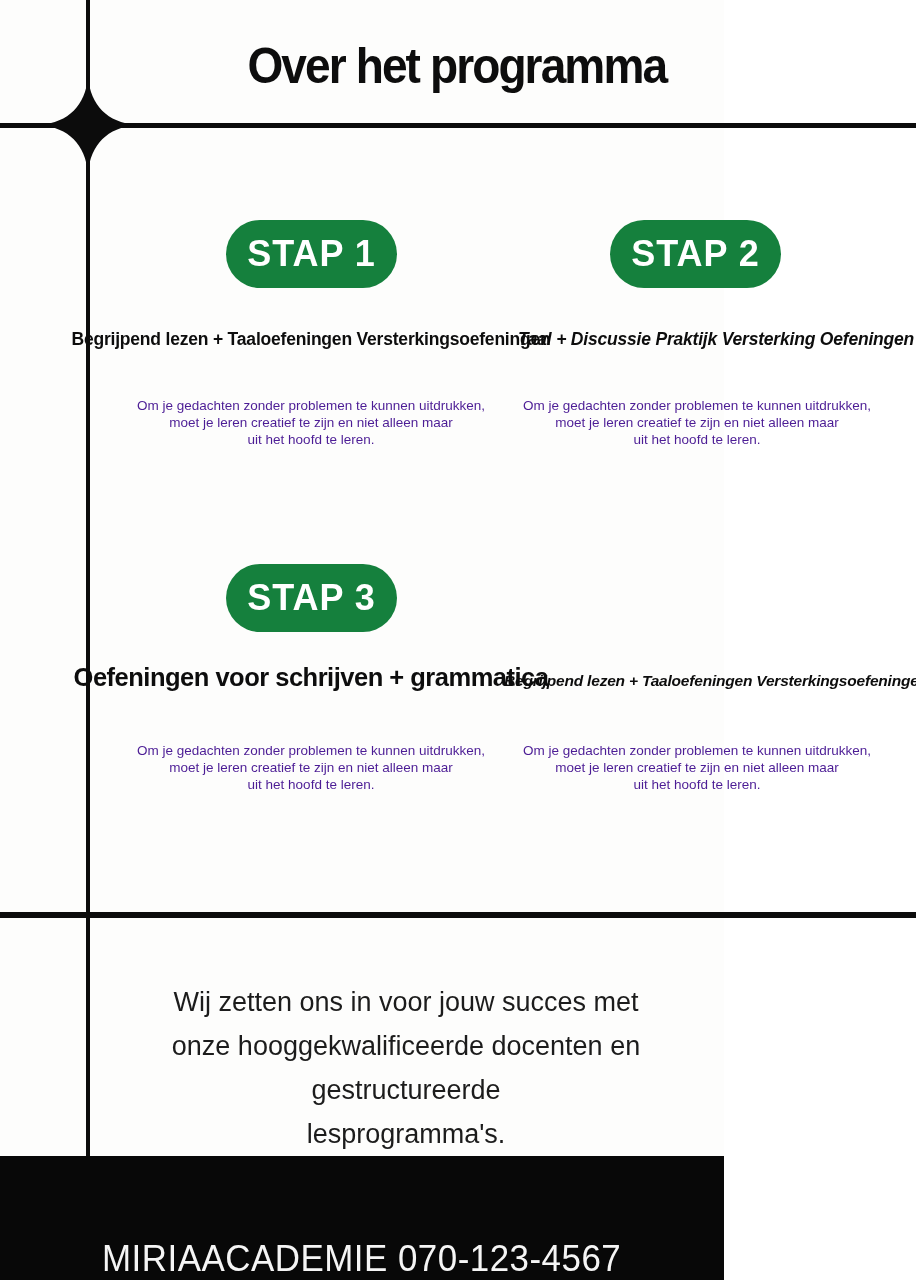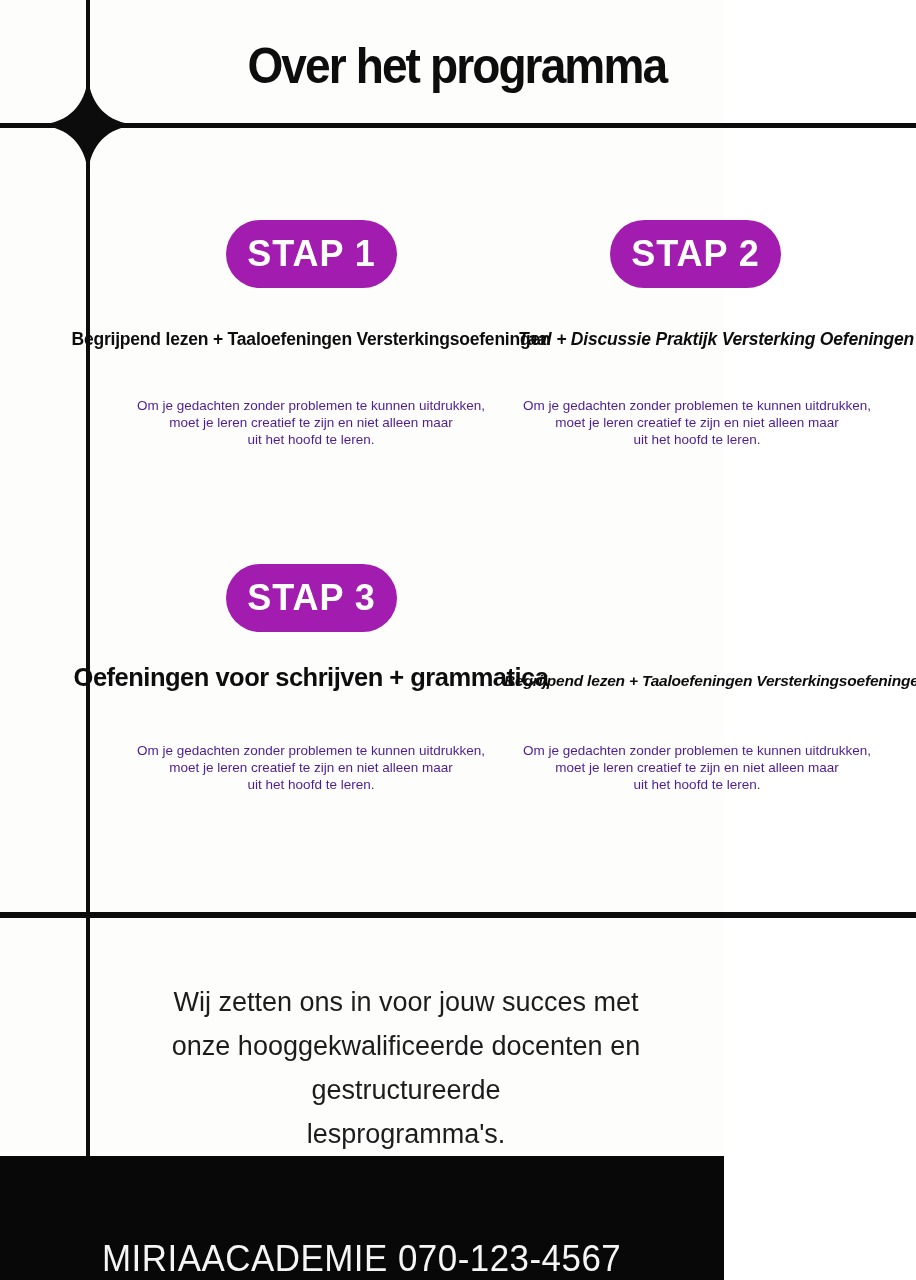--- a/index.html
+++ b/index.html
@@ -25,21 +25,21 @@
   .title{
     position:absolute;top:36px;right:58px;
     font-size:48px;font-weight:bold;letter-spacing:-2px;
     color:#0d0d0d;white-space:nowrap;
     transform:scale(0.96,1.06);transform-origin:right top;
   }
 
   
   .pill{
     position:absolute;width:171px;height:68px;border-radius:34px;
-    background:#a21caf;color:#fff;
+    background:#15803d;color:#fff;
     display:flex;align-items:center;justify-content:center;
     font-size:36px;font-weight:bold;letter-spacing:1px;
   }
   .pill.c1{left:226px;} .pill.c2{left:610px;}
   .pill.r1{top:220px;}  .pill.r2{top:564px;}
 
   
   .headline{
     position:absolute;transform:translateX(-50%);
     font-weight:bold;color:#0d0d0d;white-space:nowrap;

